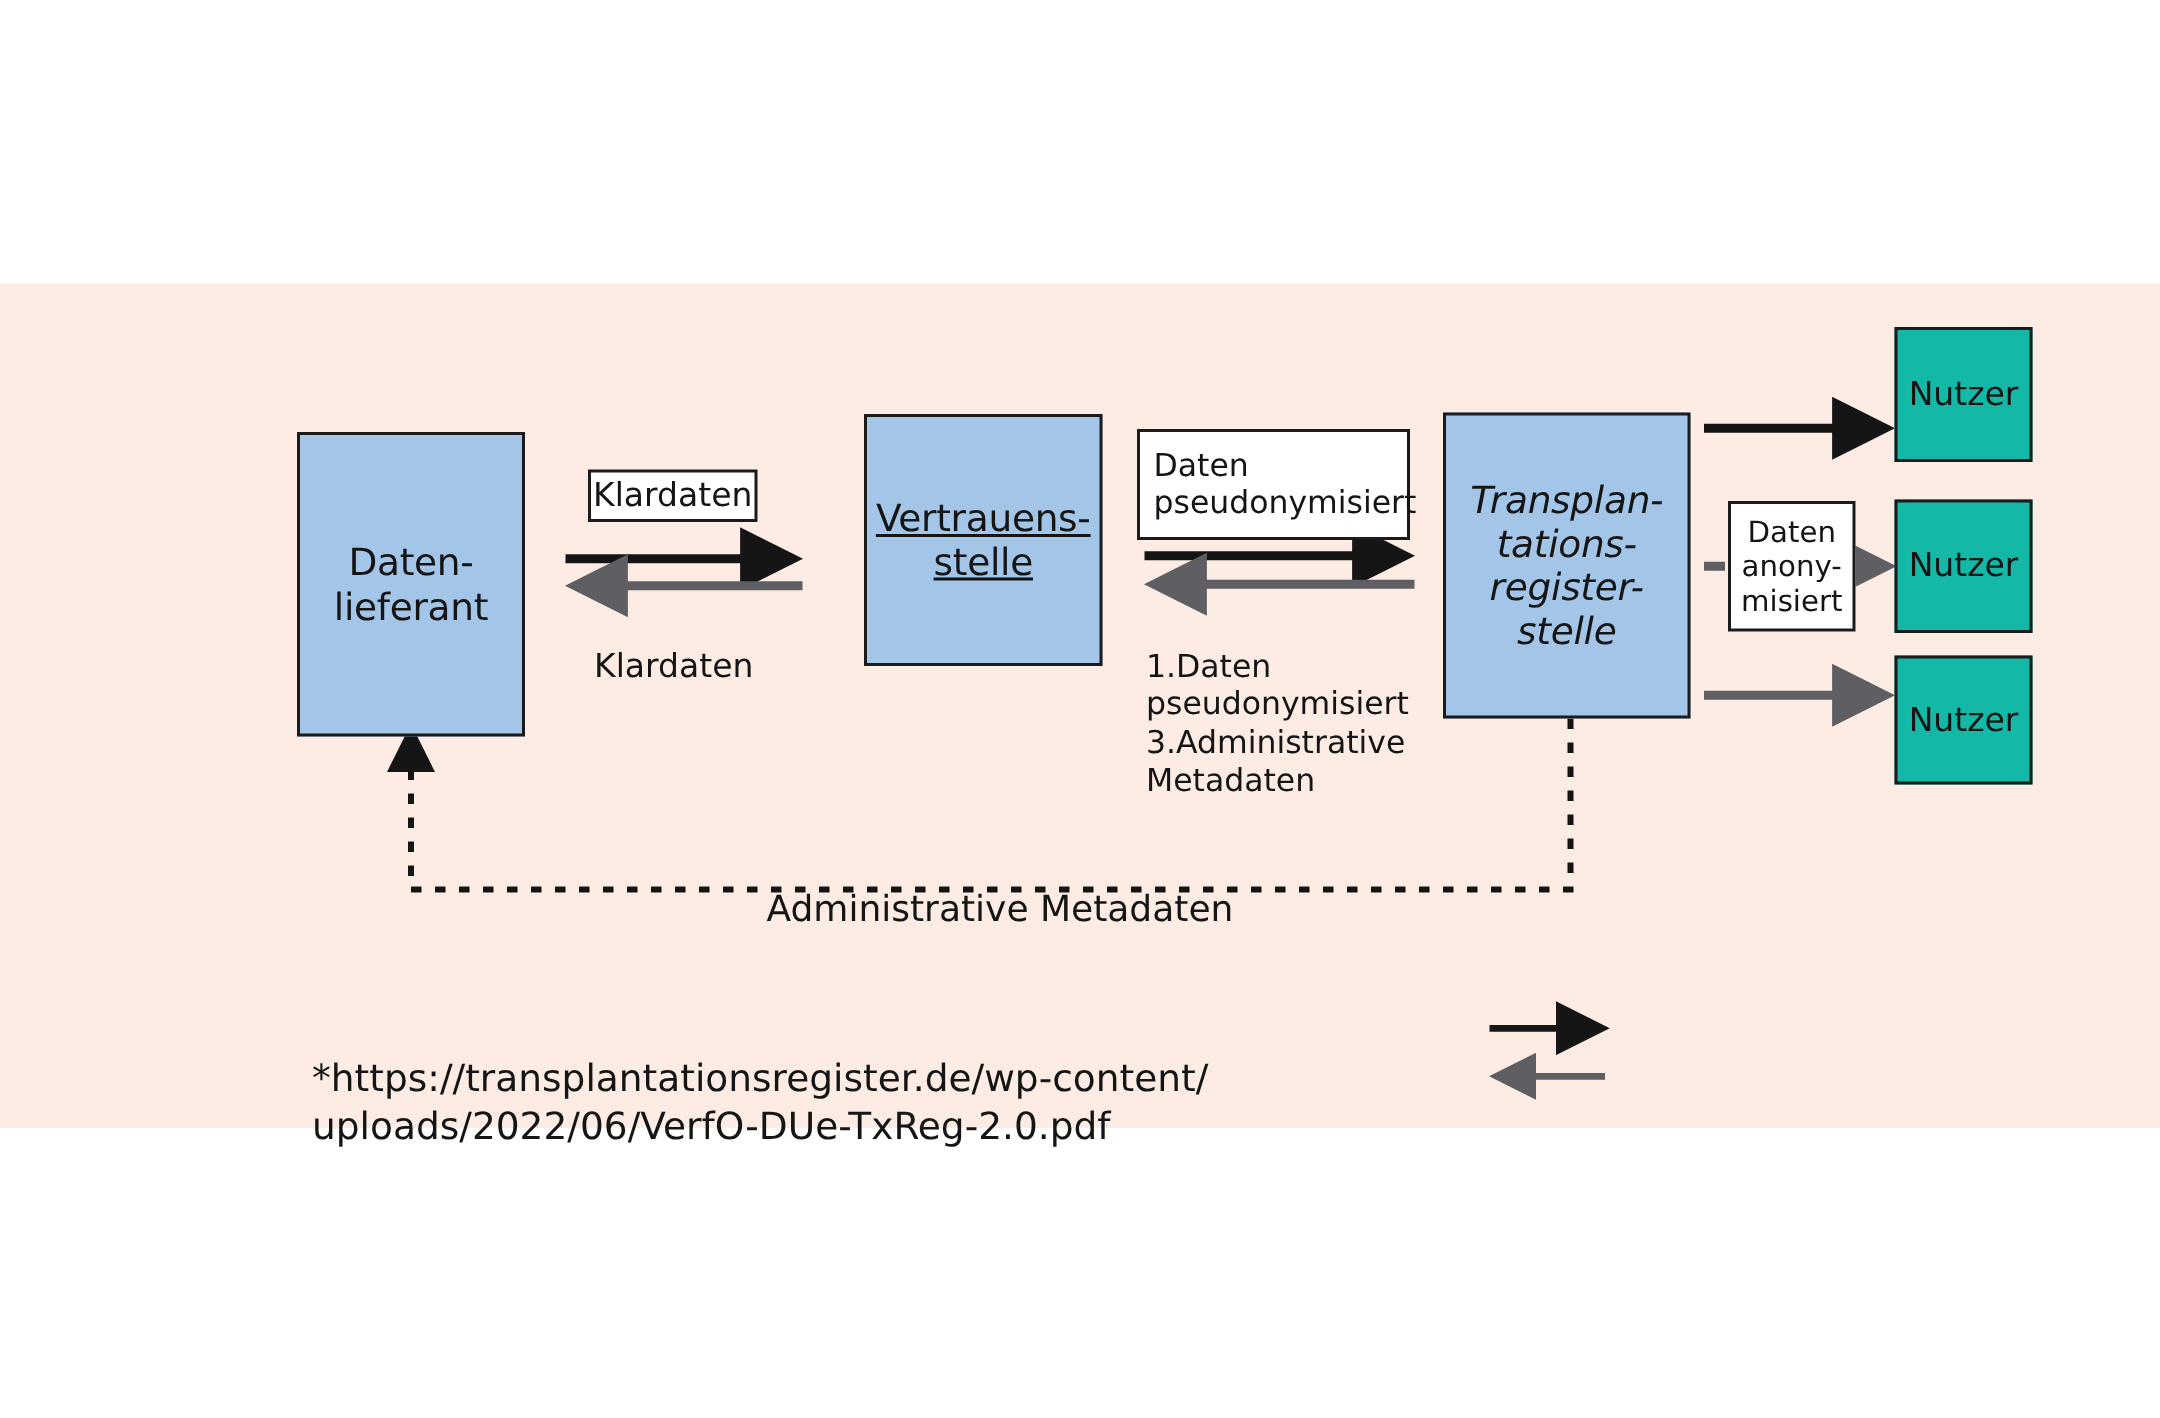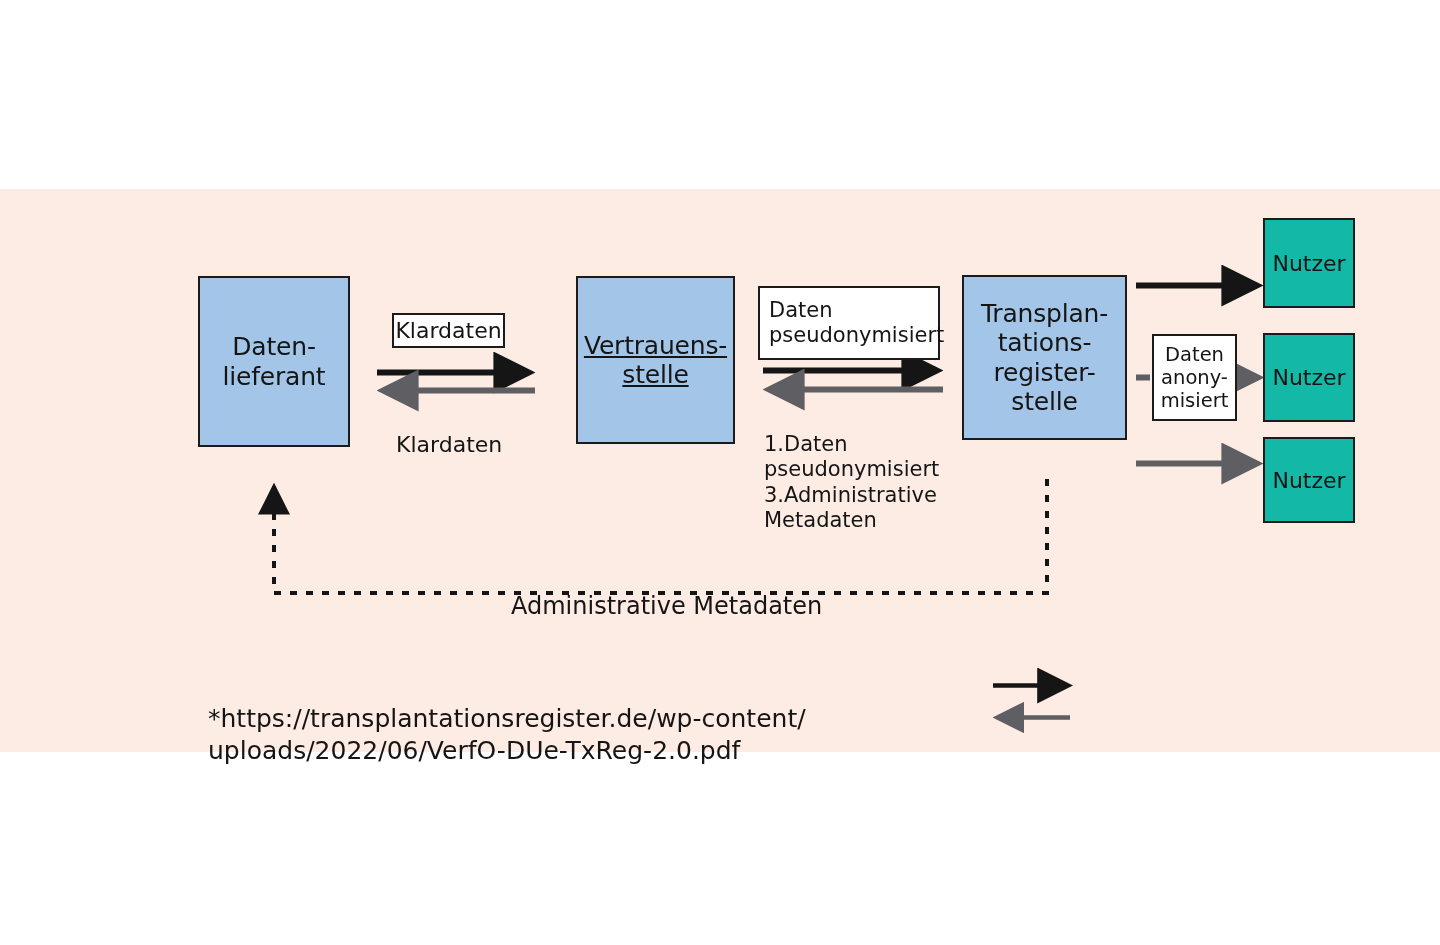--- a/index.html
+++ b/index.html
@@ -151,31 +151,31 @@
     <line x1="1239" y1="377.5" x2="1256" y2="377.5" stroke="#5e5e63" stroke-width="6" marker-end="url(#ah-gray)"></line>
 
     <line x1="1136" y1="463.5" x2="1255" y2="463.5" stroke="#5e5e63" stroke-width="6" marker-end="url(#ah-gray)"></line>
 
     <path d="M1047,479 L1047,593 L274,593 L274,489" fill="none" stroke="#151515" stroke-width="4" stroke-dasharray="7 9" stroke-linecap="butt" marker-end="url(#ah-black-thin)"></path>
 
     <line x1="993" y1="685.5" x2="1066" y2="685.5" stroke="#151515" stroke-width="4.5" marker-end="url(#ah-black-thin)"></line>
     <line x1="1070" y1="717.5" x2="999" y2="717.5" stroke="#5e5e63" stroke-width="4.5" marker-end="url(#ah-gray)"></line>
   </svg>
 
-  <div class="abs proc-box" style="left:198px; top:276px; width:152px; height:171px;text-align:center;">
+  <div class="abs proc-box" style="left:198px; top:288px; width:152px; height:203px;text-align:center;">
     <div class="proc-title">Daten-
 lieferant</div>
   </div>
 
   <div class="abs proc-box" style="left:576px; top:276px; width:159px; height:168px;text-decoration:underline;">
     <div class="proc-title">Vertrauens-
 stelle</div>
   </div>
 
-  <div class="abs proc-box" style="left:962px; top:275px; width:165px; height:165px;">
+  <div class="abs proc-box" style="left:962px; top:275px; width:165px; height:204px;font-style:italic;">
     <div class="proc-title">Transplan-
 tations-
 register-
 stelle</div>
   </div>
 
   <div class="abs user-box" style="left:1263px; top:218px; width:92px; height:90px;">
     <span>Nutzer</span>
   </div>
   <div class="abs user-box" style="left:1263px; top:333px; width:92px; height:89px;">

